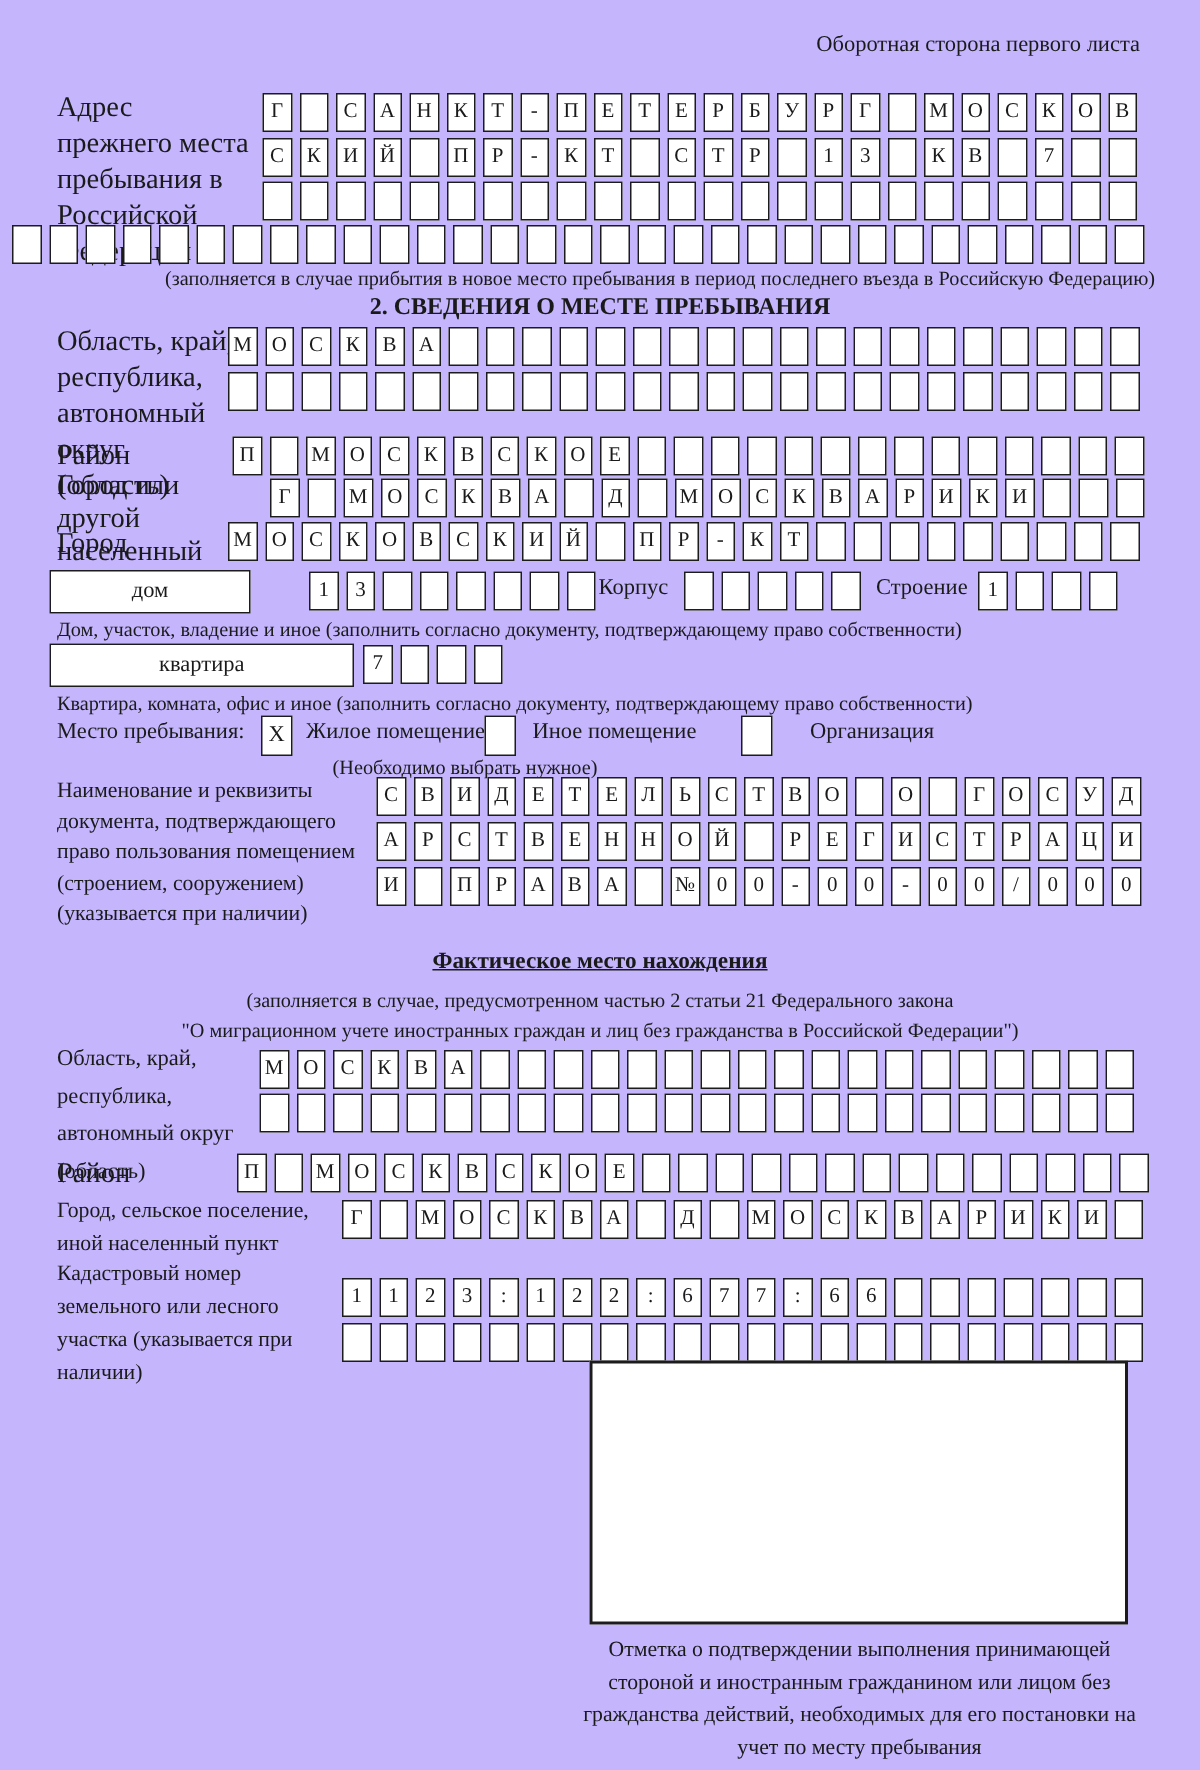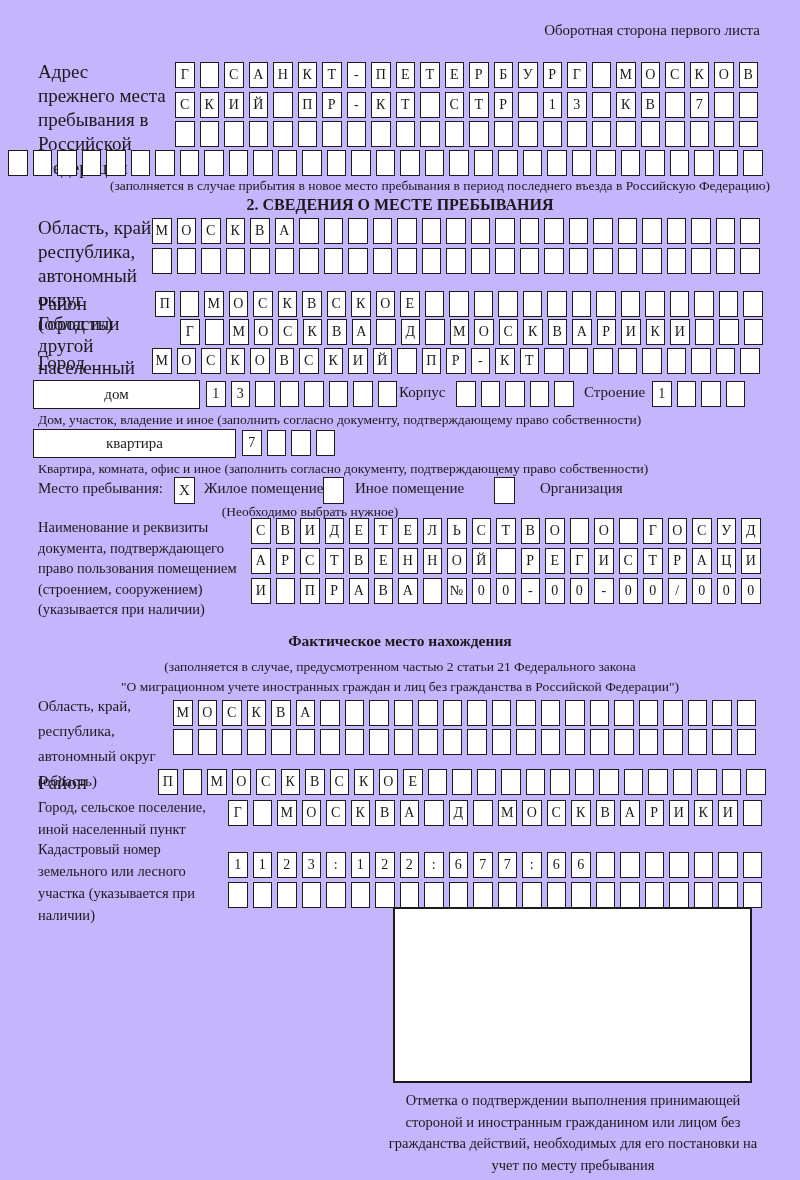--- a/index.html
+++ b/index.html
@@ -21,21 +21,21 @@
     display:flex; align-items:center; justify-content:center; font-size:15px; background:#fff;
   }
   .lbl   { font-size:19px;   line-height:24px; }
   .lbl25 { font-size:15px;   line-height:25px; }
   .lbl22 { font-size:14.5px; line-height:22px; }
   .lblT  { font-size:14.5px; line-height:20.5px; }
   .inl   { font-size:15px; }
   .cap   { font-size:13.5px; }
   .center{ text-align:center; }
   .title { font-size:16px;   font-weight:bold; }
-  .title2{ font-size:15.5px; font-weight:bold; }
+  .title2{ font-size:15.5px; font-weight:bold;text-decoration:underline; }
   .stamp {
     position:absolute; box-sizing:border-box; border:2px solid #1c1c1c; background:#fff;
   }
 </style>
 </head>
 <body>
 
 <div class="page">
 
   <div class="abs inl" style="top:22px; right:40px;">Оборотная сторона первого листа</div>
@@ -291,21 +291,21 @@
       <div class="cbox"></div>
       <div class="cbox"></div>
       <div class="cbox"></div>
       <div class="cbox"></div>
       <div class="cbox"></div>
       <div class="cbox"></div>
       <div class="cbox"></div>
       <div class="cbox"></div>
     </div>
 
-  <div class="wbox" style="top:380px; left:33px; width:167px;">дом</div>
+  <div class="wbox" style="top:380px; left:33px; width:134px;">дом</div>
   <div class="boxrow" style="top:381px; left:206px;">
       <div class="cbox">1</div>
       <div class="cbox">3</div>
       <div class="cbox"></div>
       <div class="cbox"></div>
       <div class="cbox"></div>
       <div class="cbox"></div>
       <div class="cbox"></div>
       <div class="cbox"></div>
     </div>

